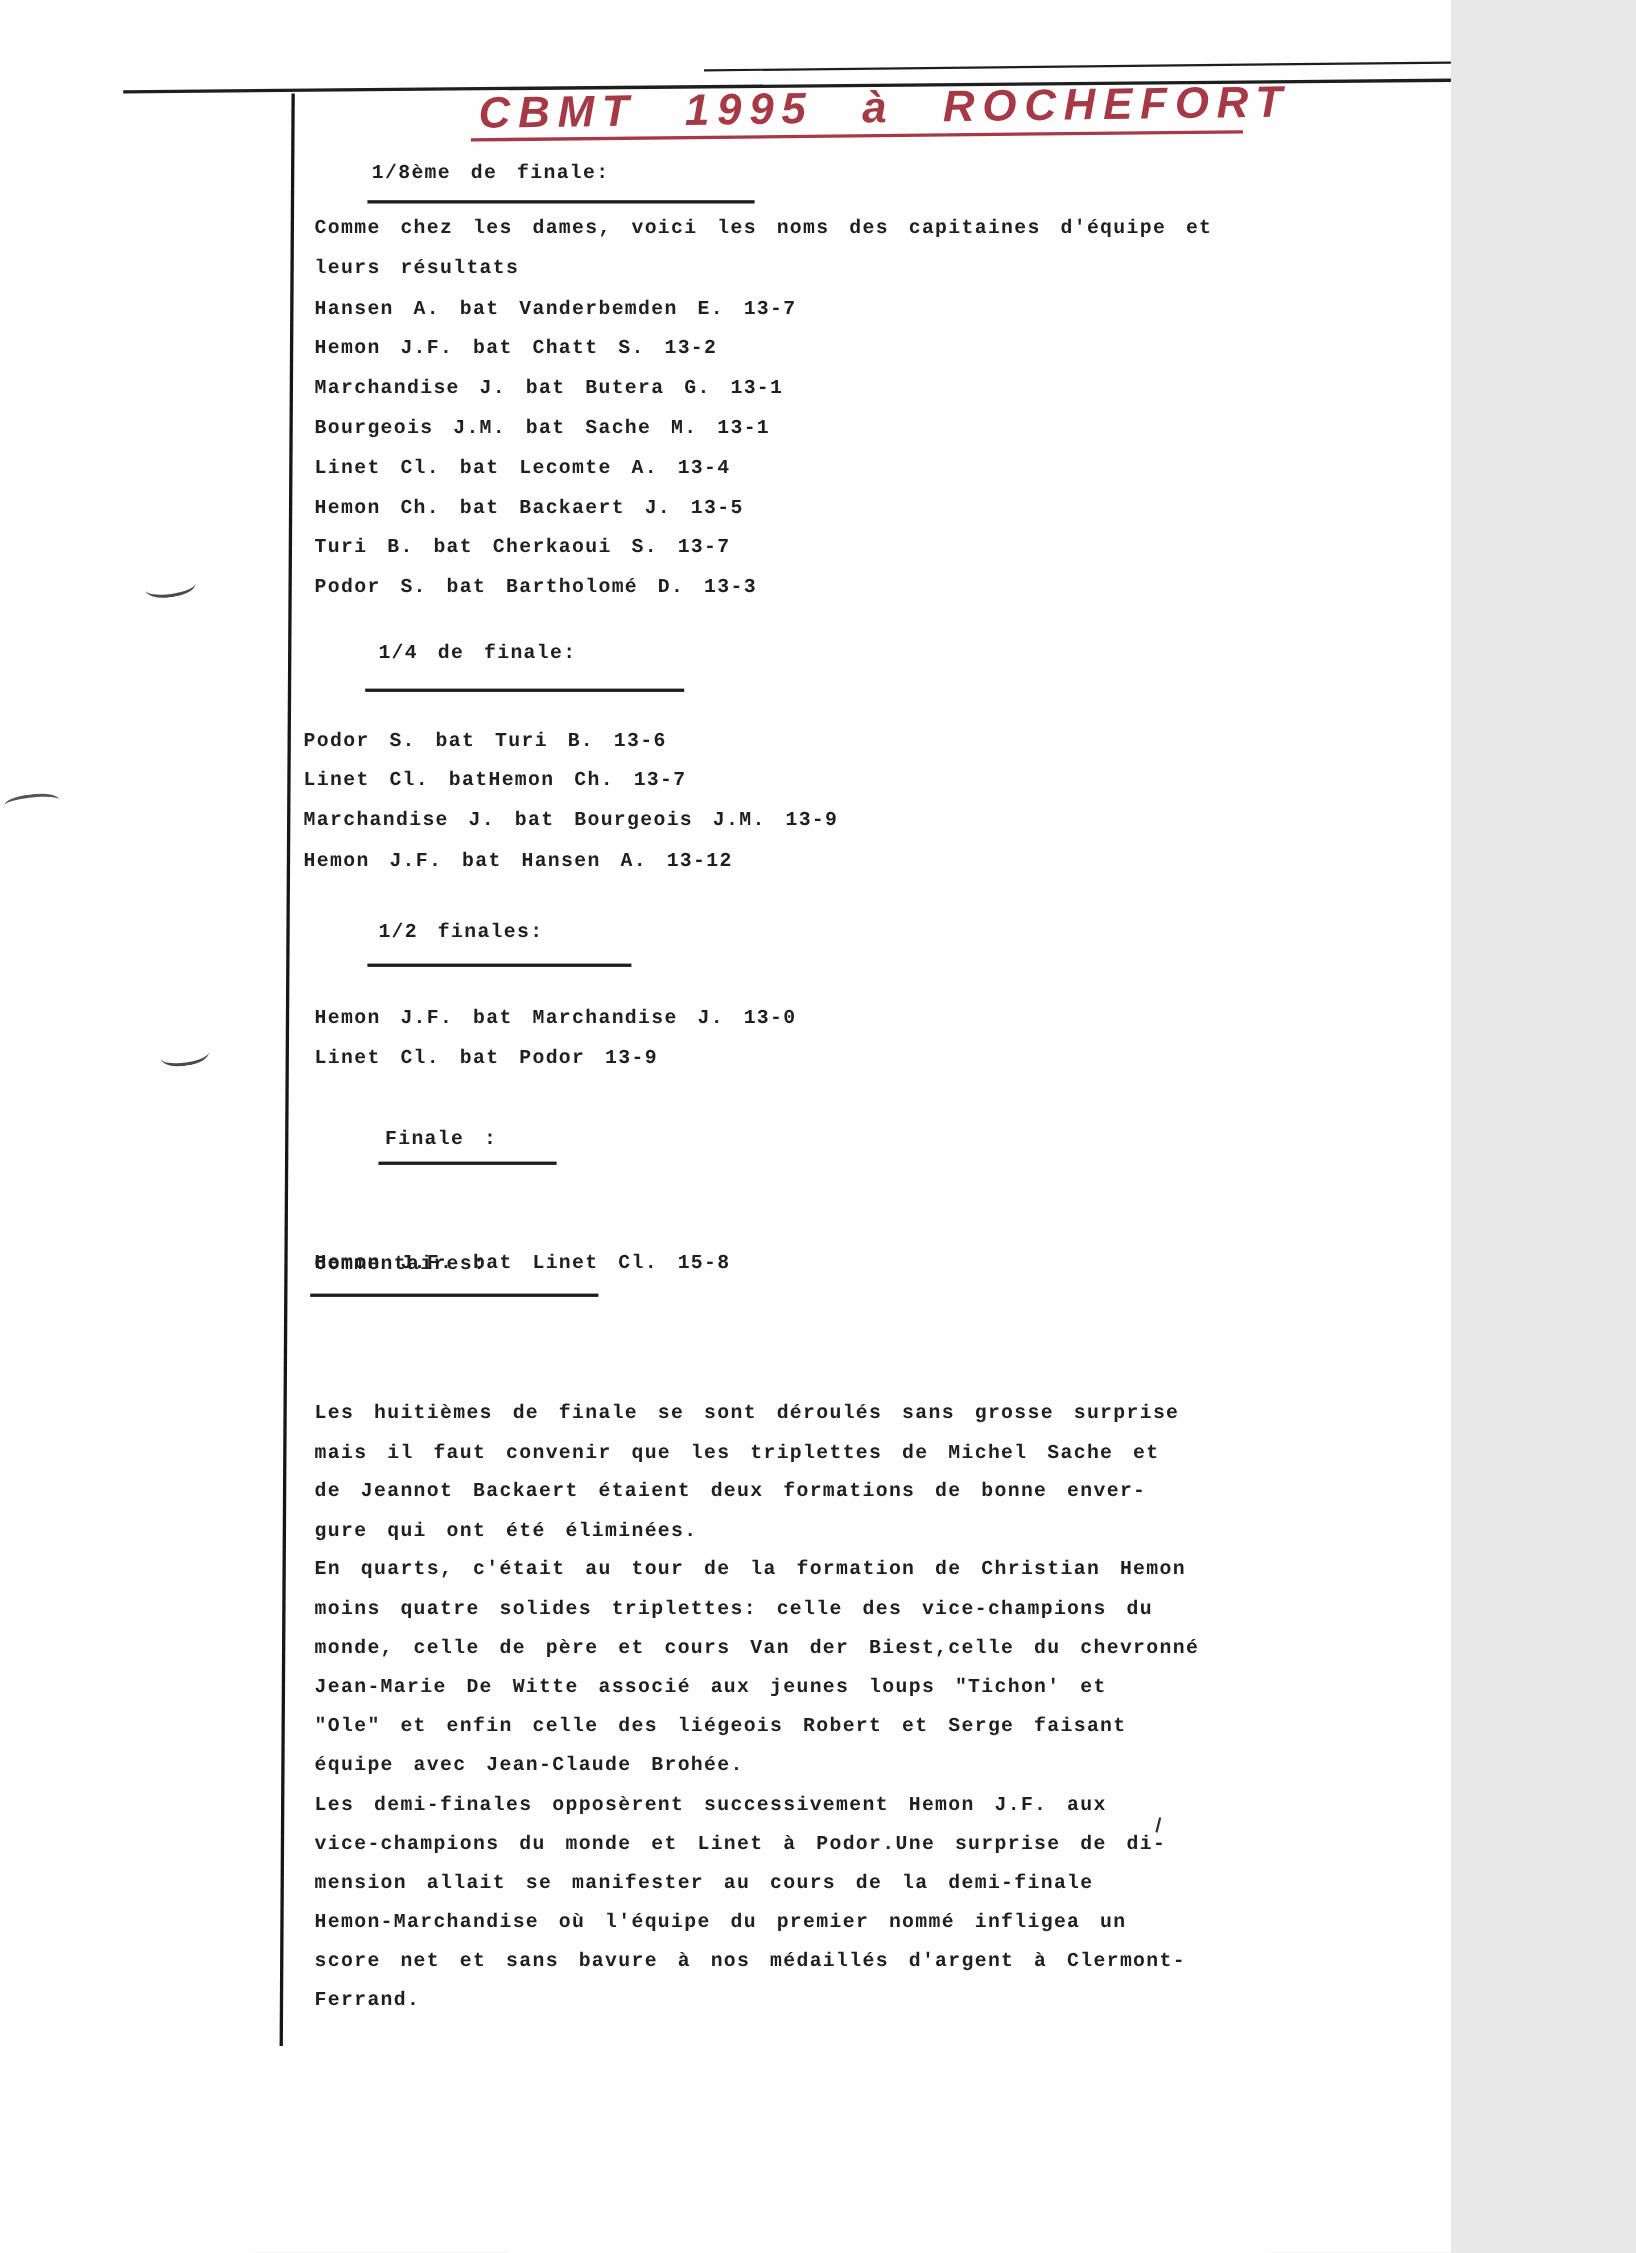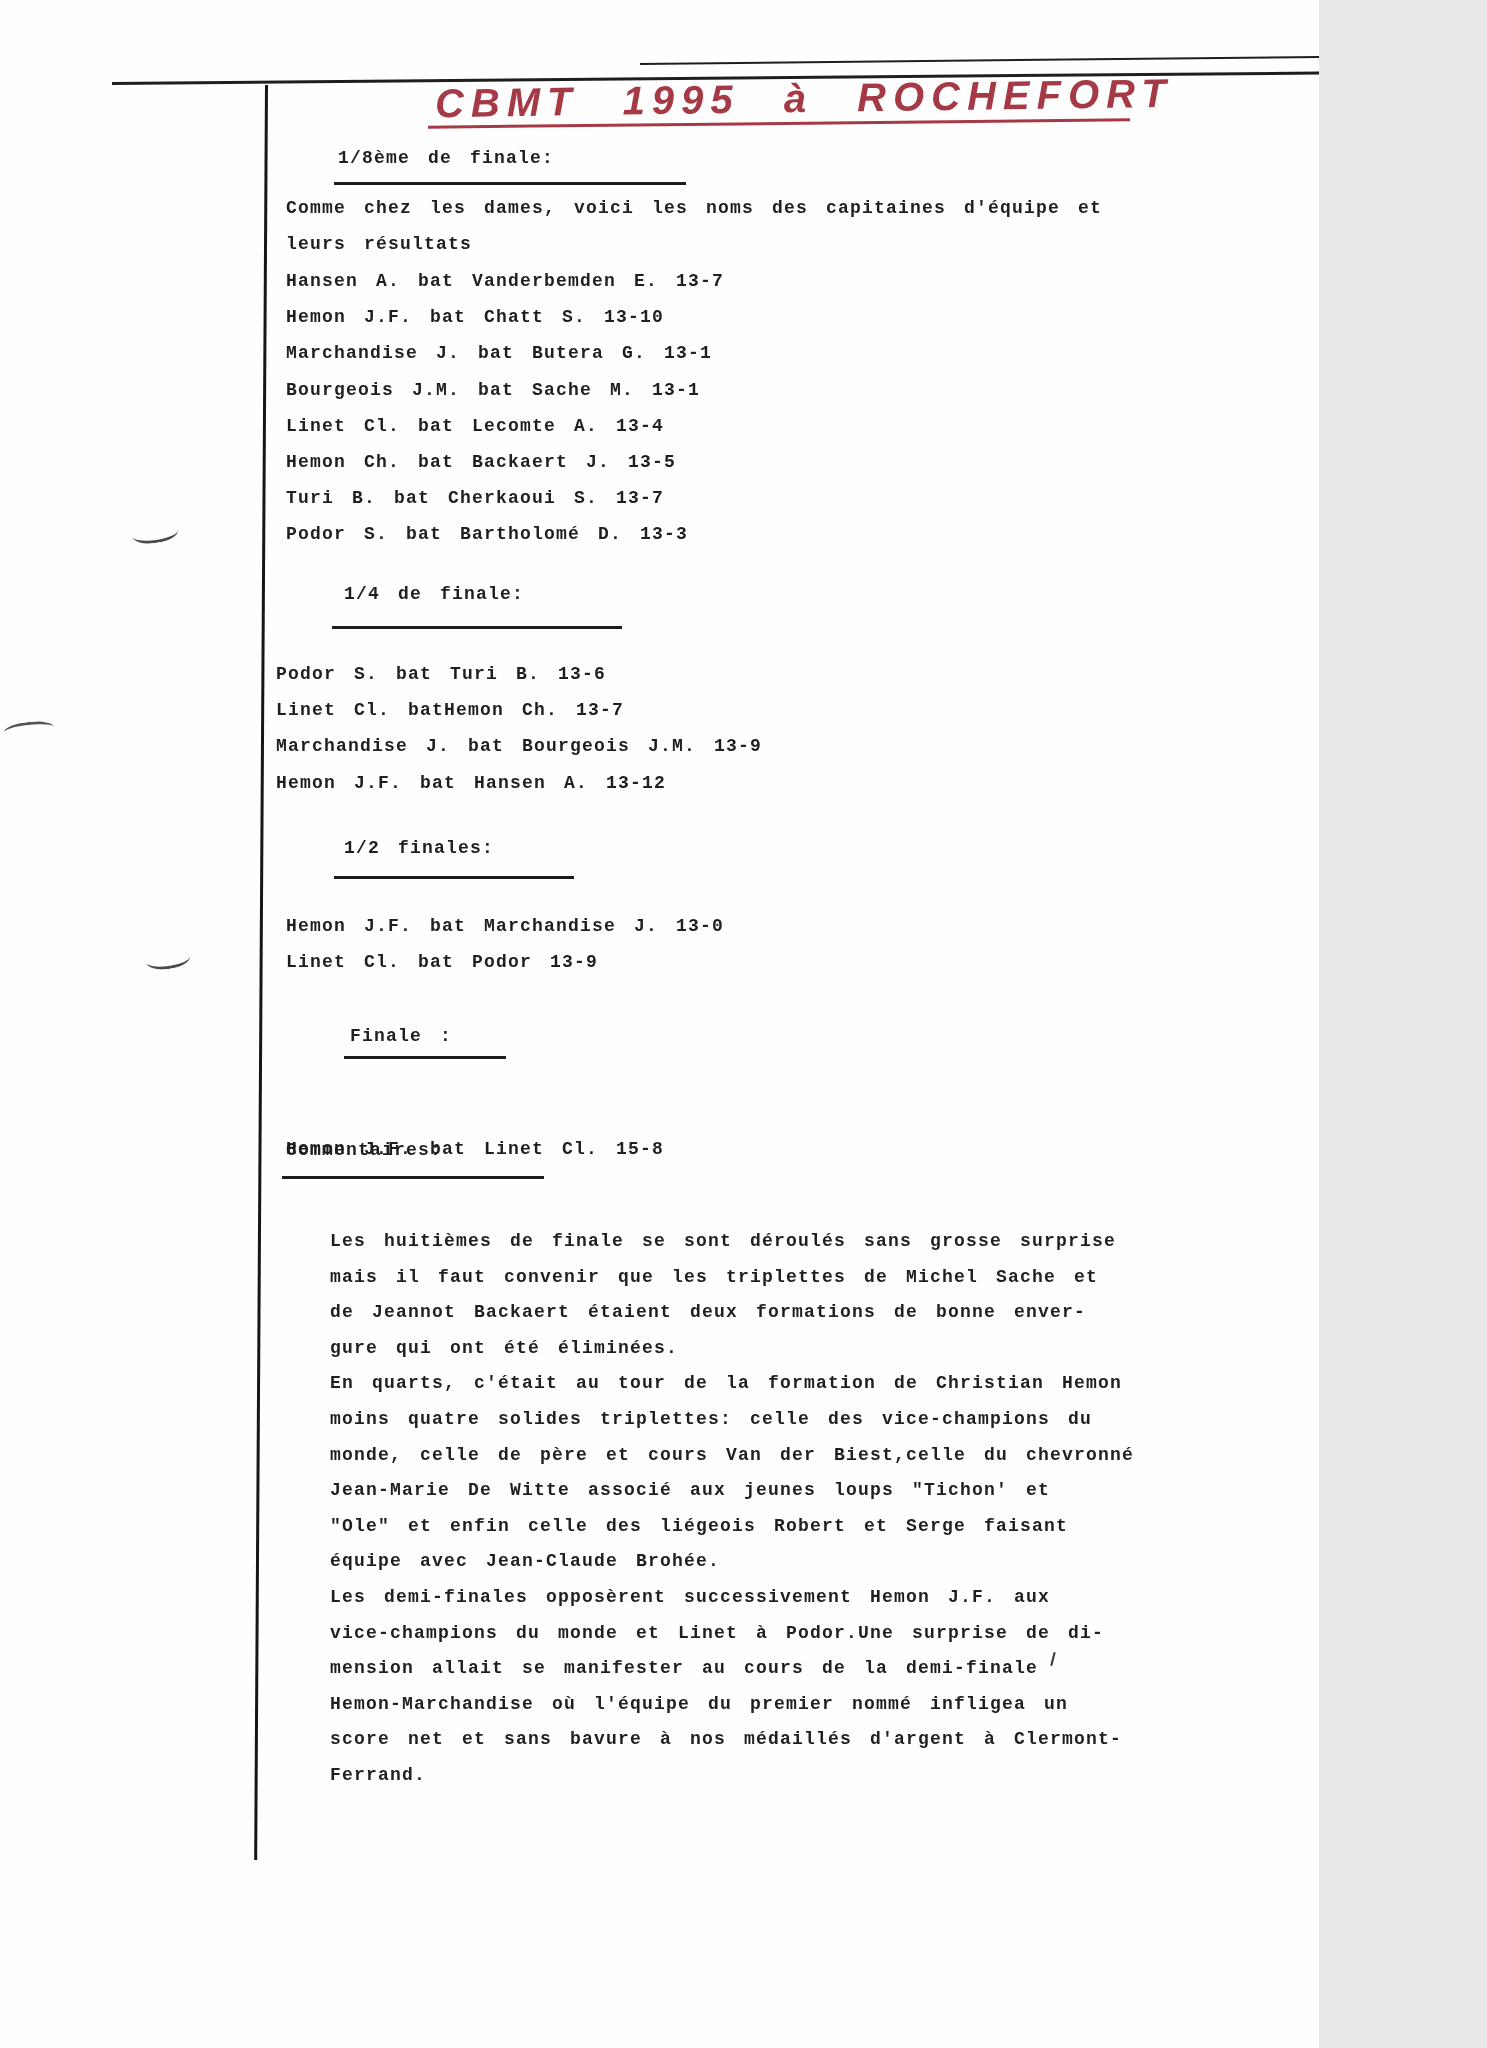--- a/index.html
+++ b/index.html
@@ -73,21 +73,21 @@
   <div class="abs body-text heading" style="left:338px; top:148px;">1/8ème de finale: </div>
   <div class="abs underline-bar" style="left:334px; top:182px; width:352px;"></div>
 
   <div class="abs body-text intro" style="left:286px; top:190px;">
     <div class="line">Comme chez les dames, voici les noms des capitaines d'équipe et</div>
     <div class="line">leurs résultats</div>
   </div>
 
   <div class="abs body-text results" style="left:286px; top:263px;">
     <div class="line">Hansen A. bat Vanderbemden E. 13-7</div>
-    <div class="line">Hemon J.F. bat Chatt S. 13-10</div>
+    <div class="line">Hemon J.F. bat Chatt S. 13-2</div>
     <div class="line">Marchandise J. bat Butera G. 13-1</div>
     <div class="line">Bourgeois J.M. bat Sache M. 13-1</div>
     <div class="line">Linet Cl. bat Lecomte A. 13-4</div>
     <div class="line">Hemon Ch. bat Backaert J. 13-5</div>
     <div class="line">Turi B. bat Cherkaoui S. 13-7</div>
     <div class="line">Podor S. bat Bartholomé D. 13-3</div>
   </div>
 
   <div class="abs body-text heading" style="left:344px; top:584px;">1/4 de finale:</div>
   <div class="abs underline-bar" style="left:332px; top:626px; width:290px;"></div>
@@ -110,21 +110,21 @@
   <div class="abs body-text heading" style="left:350px; top:1026px;">Finale :</div>
   <div class="abs underline-bar" style="left:344px; top:1056px; width:162px;"></div>
 
   <div class="abs body-text results" style="left:286px; top:1108px;margin-top:23px;">
     <div class="line">Hemon J.F. bat Linet Cl. 15-8</div>
   </div>
 
   <div class="abs body-text heading" style="left:286px; top:1140px;">Commentaires:</div>
   <div class="abs underline-bar" style="left:282px; top:1176px; width:262px;"></div>
 
-  <div class="abs body-text commentary" style="left:286px; top:1224px;margin-left:44px;">
+  <div class="abs body-text commentary" style="left:286px; top:1268px;">
     <div class="line">Les huitièmes de finale se sont déroulés sans grosse surprise</div>
     <div class="line">mais il faut convenir que les triplettes de Michel Sache et</div>
     <div class="line">de Jeannot Backaert étaient deux formations de bonne enver-</div>
     <div class="line">gure qui ont été éliminées.</div>
     <div class="line">En quarts, c'était au tour de la formation de Christian Hemon</div>
     <div class="line">moins quatre solides triplettes: celle des vice-champions du</div>
     <div class="line">monde, celle de père et cours Van der Biest,celle du chevronné</div>
     <div class="line">Jean-Marie De Witte associé aux jeunes loups "Tichon' et</div>
     <div class="line">"Ole" et enfin celle des liégeois Robert et Serge faisant</div>
     <div class="line">équipe avec Jean-Claude Brohée.</div>

